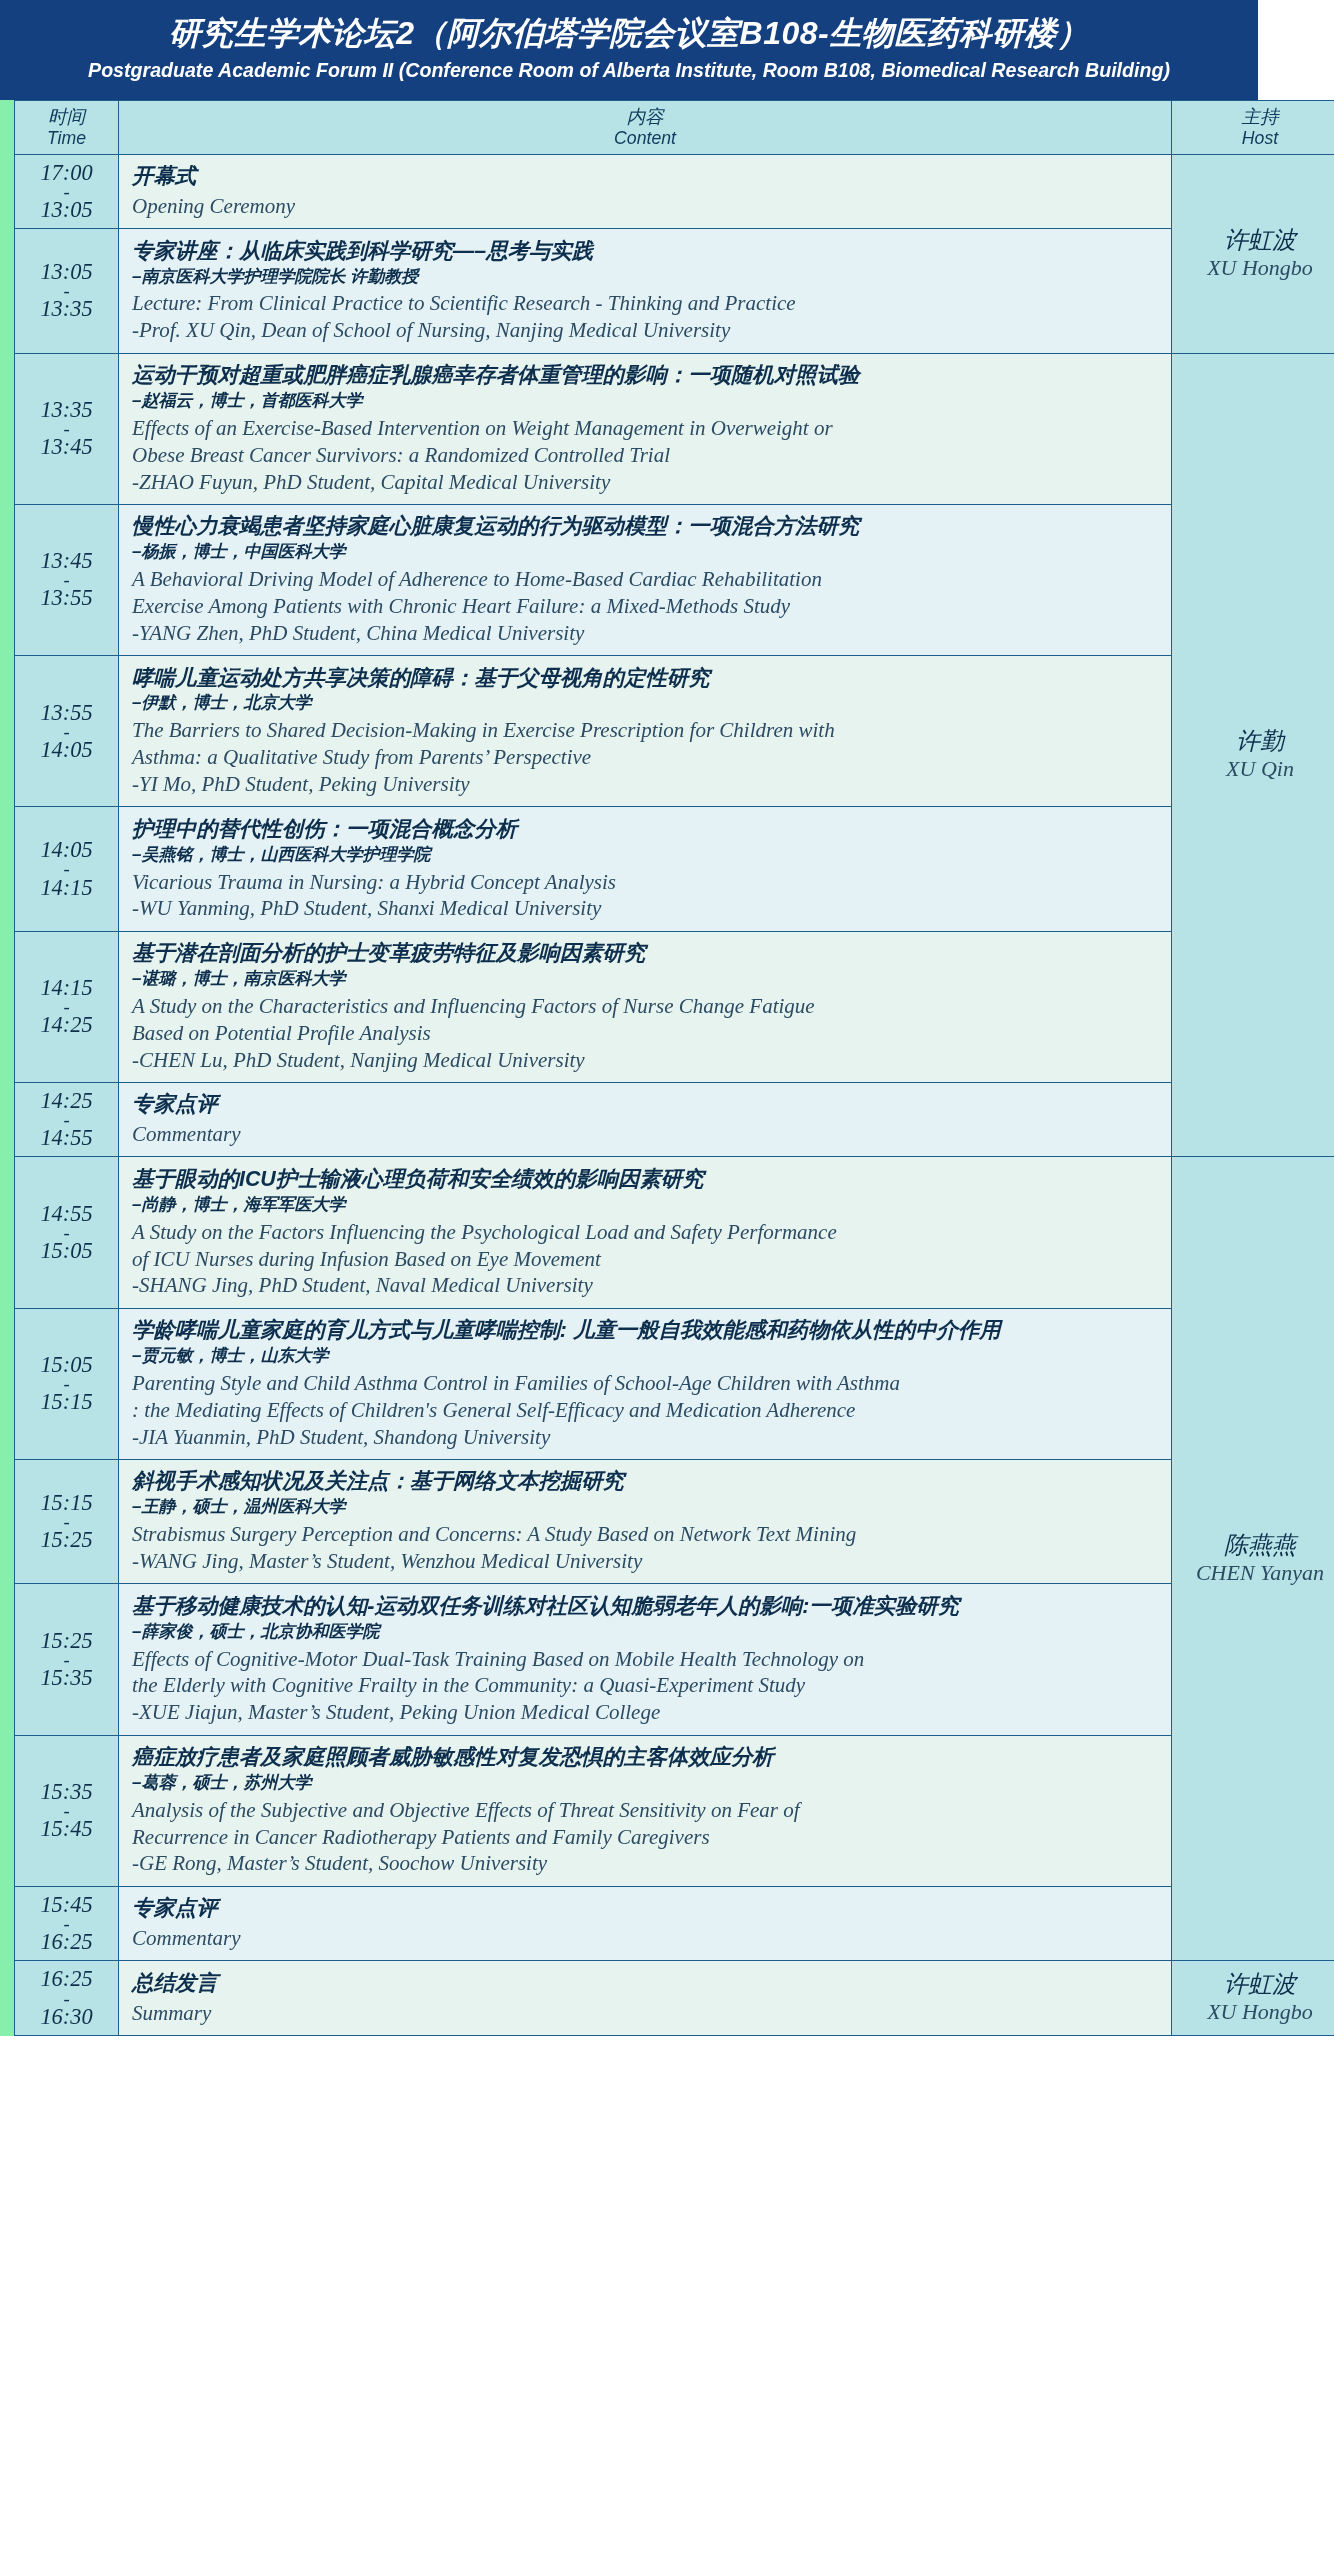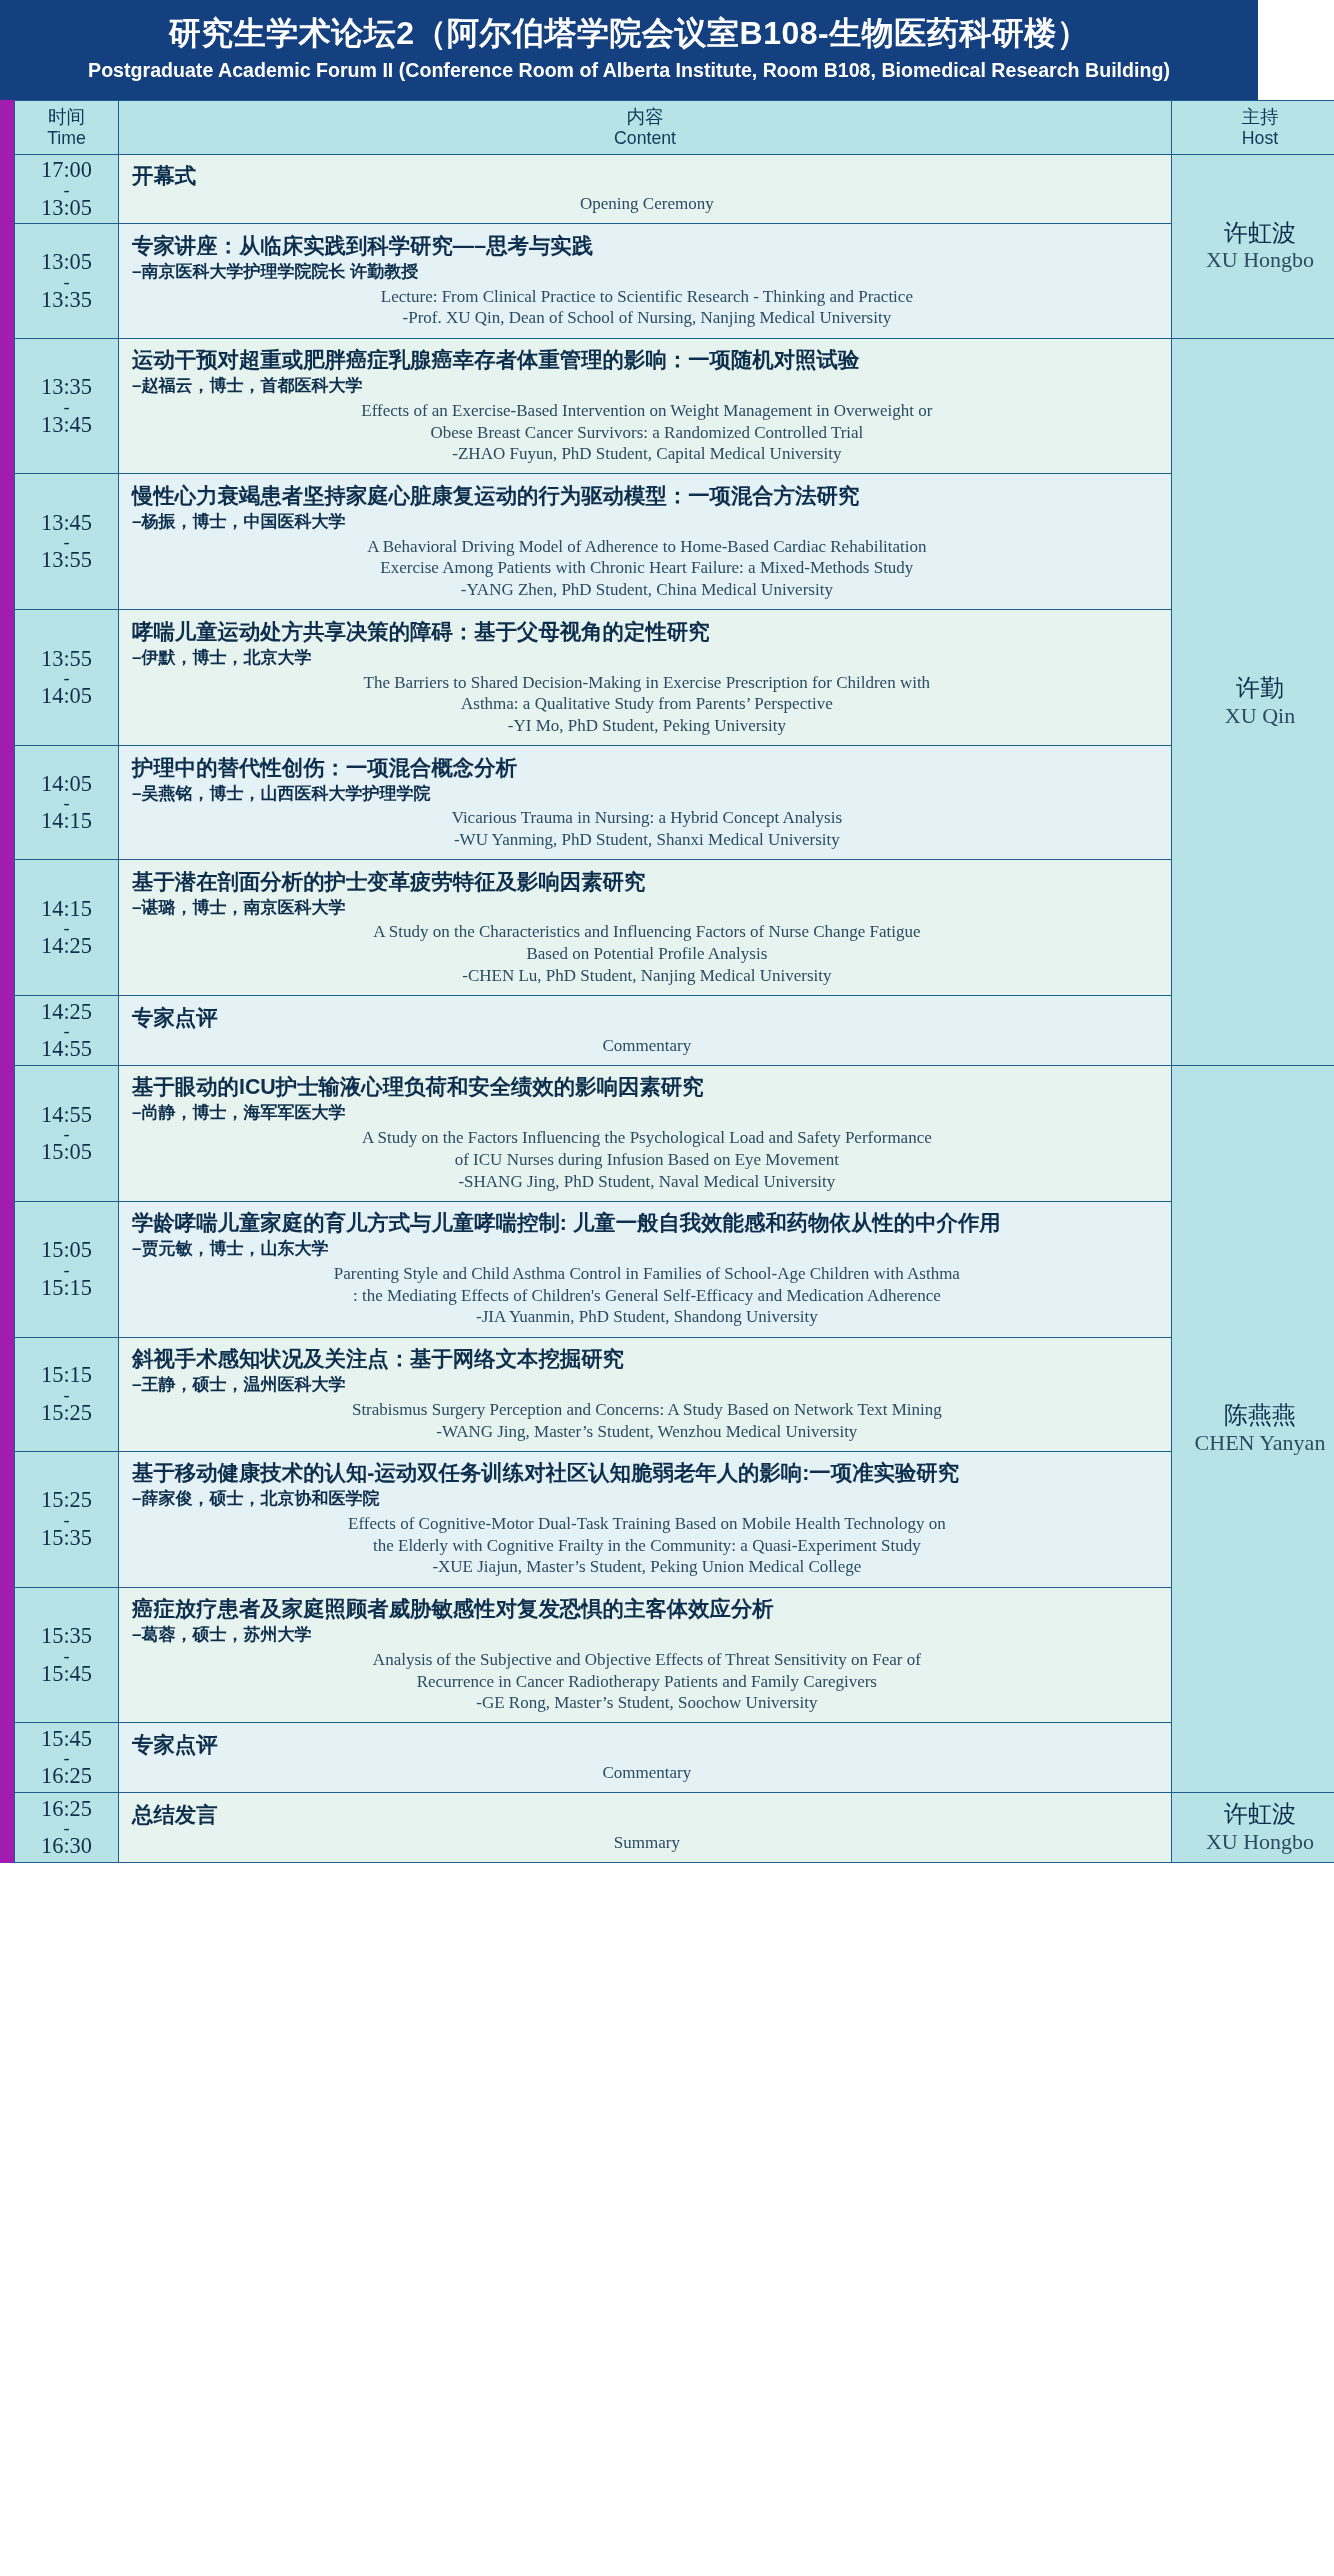--- a/index.html
+++ b/index.html
@@ -8,21 +8,22 @@
     background: #ffffff;
   }
   body {
     width: 1334px;
     font-family: "Liberation Serif", "DejaVu Serif", serif;
     color: #0f2f4f;
   }
   .sheet {
     width: 1258px;
     box-sizing: border-box;
-    background: #a21caf;
+    background: #86efac;
+    font-style: italic;
   }
 
   
   .header {
     background: #14407f;
     color: #ffffff;
     text-align: center;
     padding: 15px 18.6px 17px 18.6px;
     box-sizing: border-box;
   }
@@ -108,25 +109,24 @@
   }
   .content .cn-sub {
     font-family: "Liberation Sans", "DejaVu Sans", sans-serif;
     font-size: 17px;
     font-weight: bold;
     color: #0d2f4d;
     line-height: 1.35;
   }
   .content .en {
     font-family: "Liberation Serif", "DejaVu Serif", serif;
-    font-size: 17px;
+    font-size: 21px;
     color: #2b4b63;
     line-height: 1.28;
     margin-top: 1.9px;
-    text-align: center;
   }
   .content .en.small-gap { margin-top: 0; }
 
   
   .host {
     background: #b7e3e6;
     text-align: center;
     padding: 5.6px 1.9px;
     line-height: 1.2;
   }

